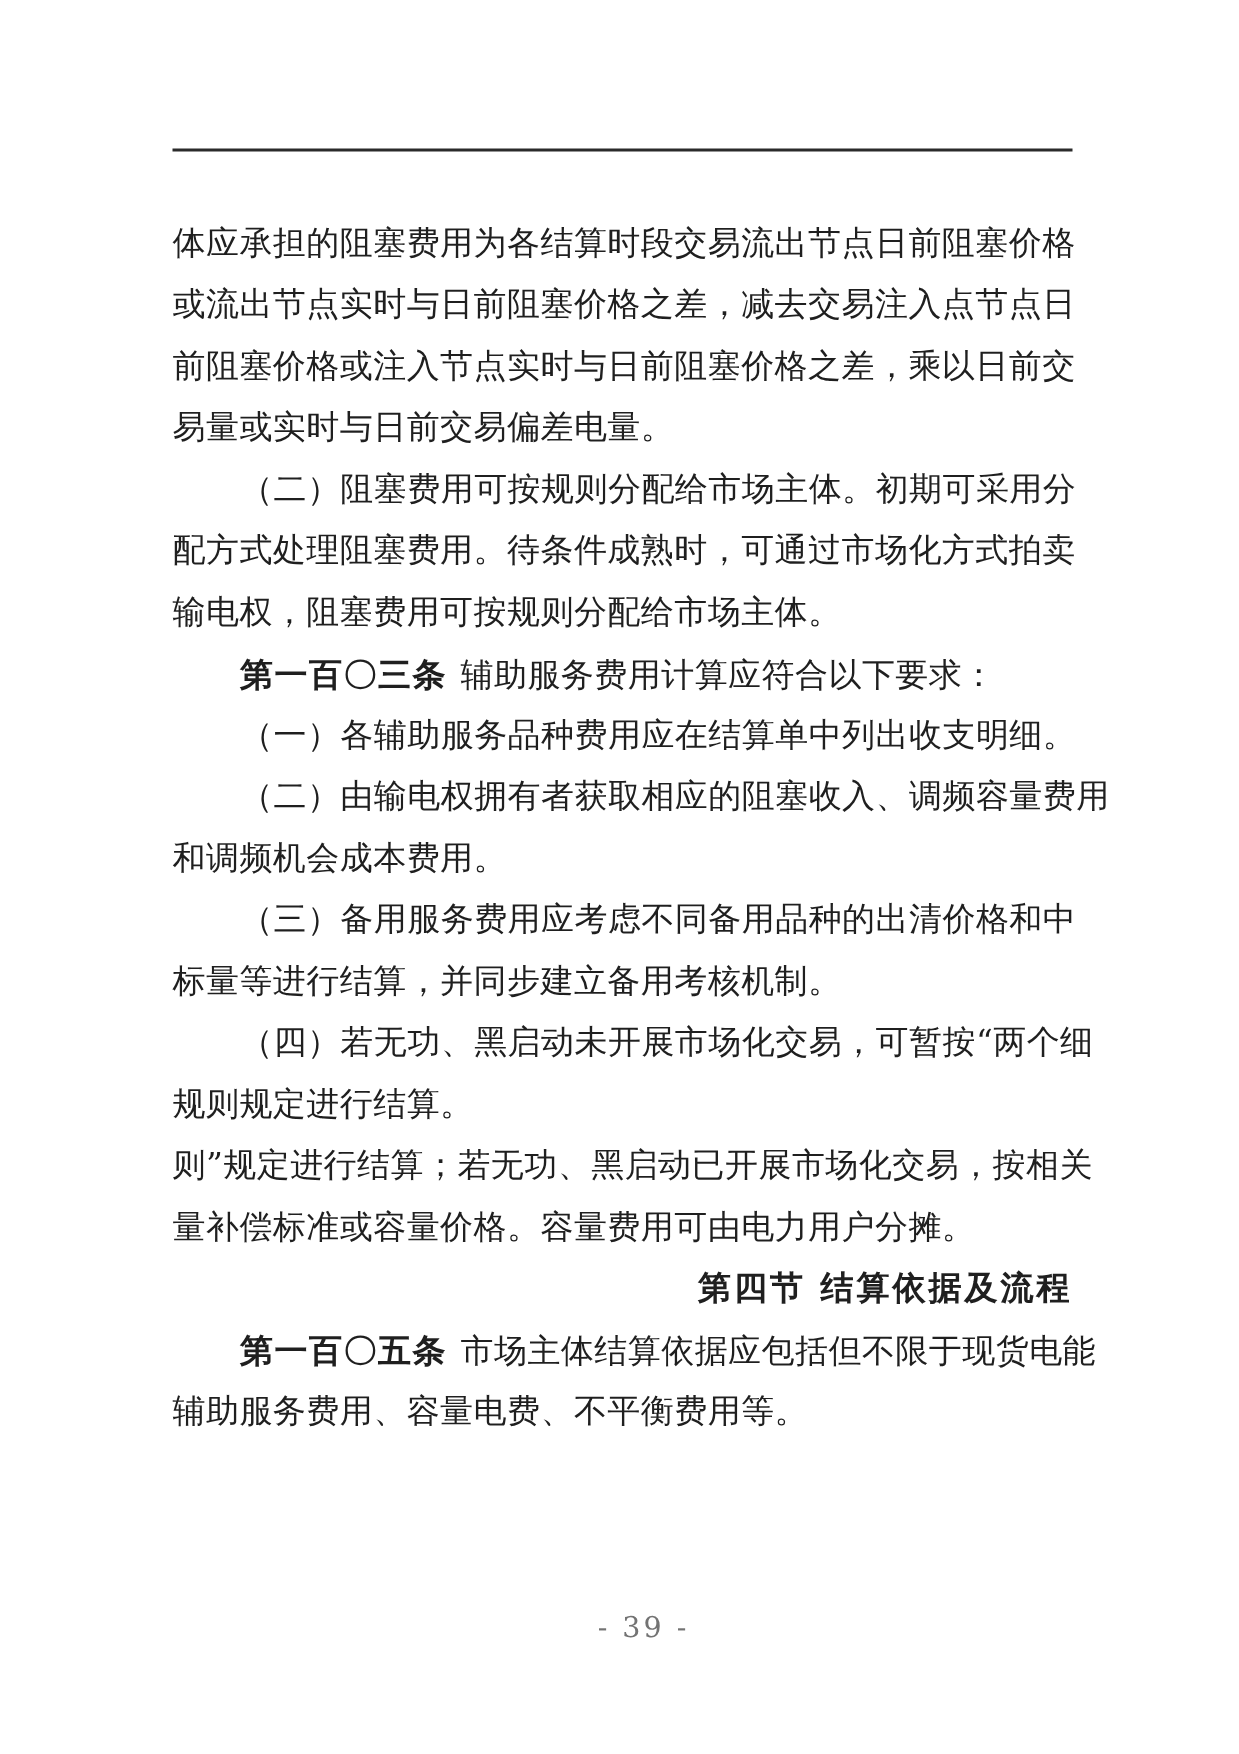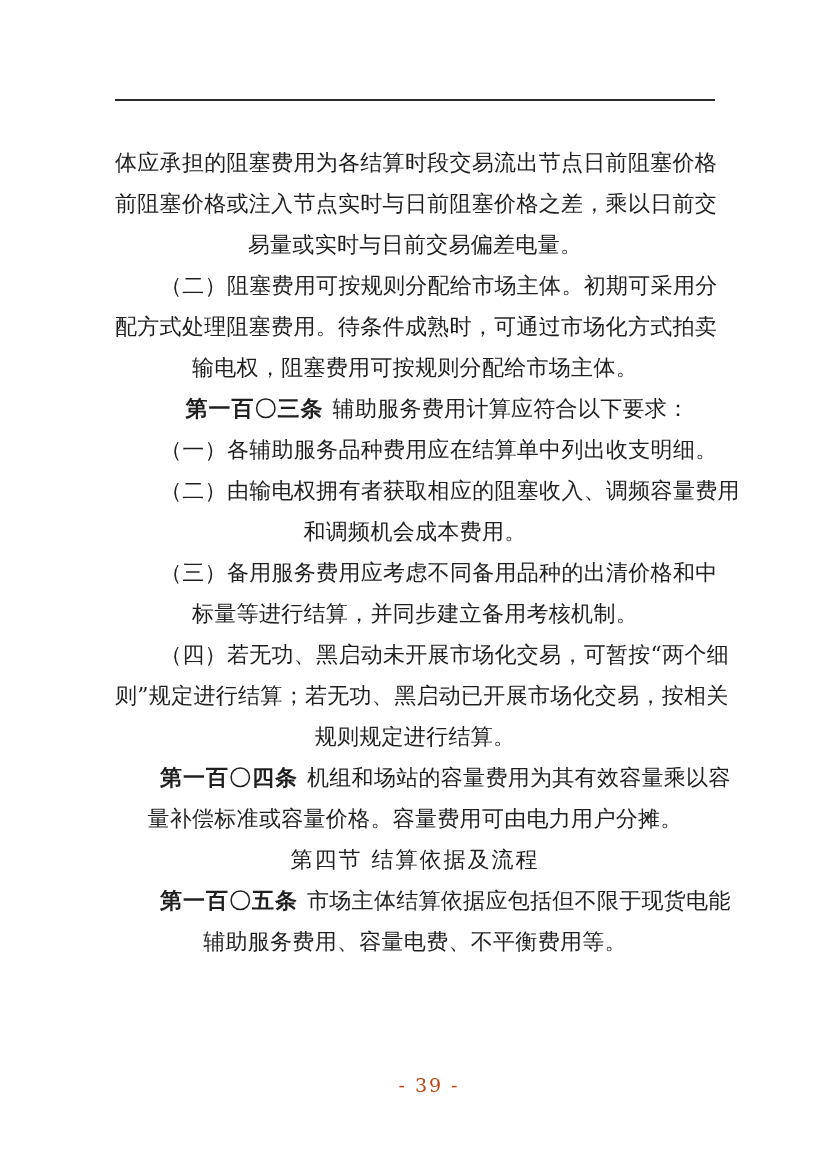--- a/index.html
+++ b/index.html
@@ -29,76 +29,73 @@
     left: 115px;
     top: 142px;
     width: 600px;
   }
   .ln {
     font-size: 22px;
     line-height: 41px;
     height: 41px;
     white-space: nowrap;
     letter-spacing: 0.3px;
-    text-align: center;
   }
   .indent {
     padding-left: 45px;
   }
   .art {
     font-family: Liberation Sans, sans-serif;
     font-weight: bold;
     margin-right: 9px;
     letter-spacing: 1px;
   }
   .section {
-    text-align: center;
+    text-align: right;
     letter-spacing: 2px;
-    font-weight: 400;
+    font-weight: 700;
   }
   .page-number {
     position: absolute;
     left: 129px;
     top: 1072px;
     width: 600px;
     text-align: center;
     font-size: 19px;
     line-height: 26px;
     letter-spacing: 2px;
-    color: #c2410c;
+    color: #737373;
   }
 </style>
 </head>
 <body>
 
 <div class="page">
 
   <div class="header-rule"></div>
 
   <div class="textblock">
     <div class="ln">体应承担的阻塞费用为各结算时段交易流出节点日前阻塞价格</div>
+    <div class="ln">或流出节点实时与日前阻塞价格之差，减去交易注入点节点日</div>
     <div class="ln">前阻塞价格或注入节点实时与日前阻塞价格之差，乘以日前交</div>
     <div class="ln">易量或实时与日前交易偏差电量。</div>
     <div class="ln indent">（二）阻塞费用可按规则分配给市场主体。初期可采用分</div>
     <div class="ln">配方式处理阻塞费用。待条件成熟时，可通过市场化方式拍卖</div>
     <div class="ln">输电权，阻塞费用可按规则分配给市场主体。</div>
     <div class="ln indent">
       <span class="art">第一百〇三条</span><span>辅助服务费用计算应符合以下要求：</span>
     </div>
     <div class="ln indent">（一）各辅助服务品种费用应在结算单中列出收支明细。</div>
     <div class="ln indent">（二）由输电权拥有者获取相应的阻塞收入、调频容量费用</div>
     <div class="ln">和调频机会成本费用。</div>
     <div class="ln indent">（三）备用服务费用应考虑不同备用品种的出清价格和中</div>
     <div class="ln">标量等进行结算，并同步建立备用考核机制。</div>
     <div class="ln indent">（四）若无功、黑启动未开展市场化交易，可暂按“两个细</div>
+    <div class="ln">规则规定进行结算。</div>
     <div class="ln">则”规定进行结算；若无功、黑启动已开展市场化交易，按相关</div>
-    <div class="ln">规则规定进行结算。</div>
-    <div class="ln indent">
-      <span class="art">第一百〇四条</span><span>机组和场站的容量费用为其有效容量乘以容</span>
-    </div>
     <div class="ln">量补偿标准或容量价格。容量费用可由电力用户分摊。</div>
     <div class="ln section">第四节 结算依据及流程</div>
     <div class="ln indent">
       <span class="art">第一百〇五条</span><span>市场主体结算依据应包括但不限于现货电能</span>
     </div>
     <div class="ln">辅助服务费用、容量电费、不平衡费用等。</div>
   </div>
 
   <div class="page-number">- 39 -</div>
 

